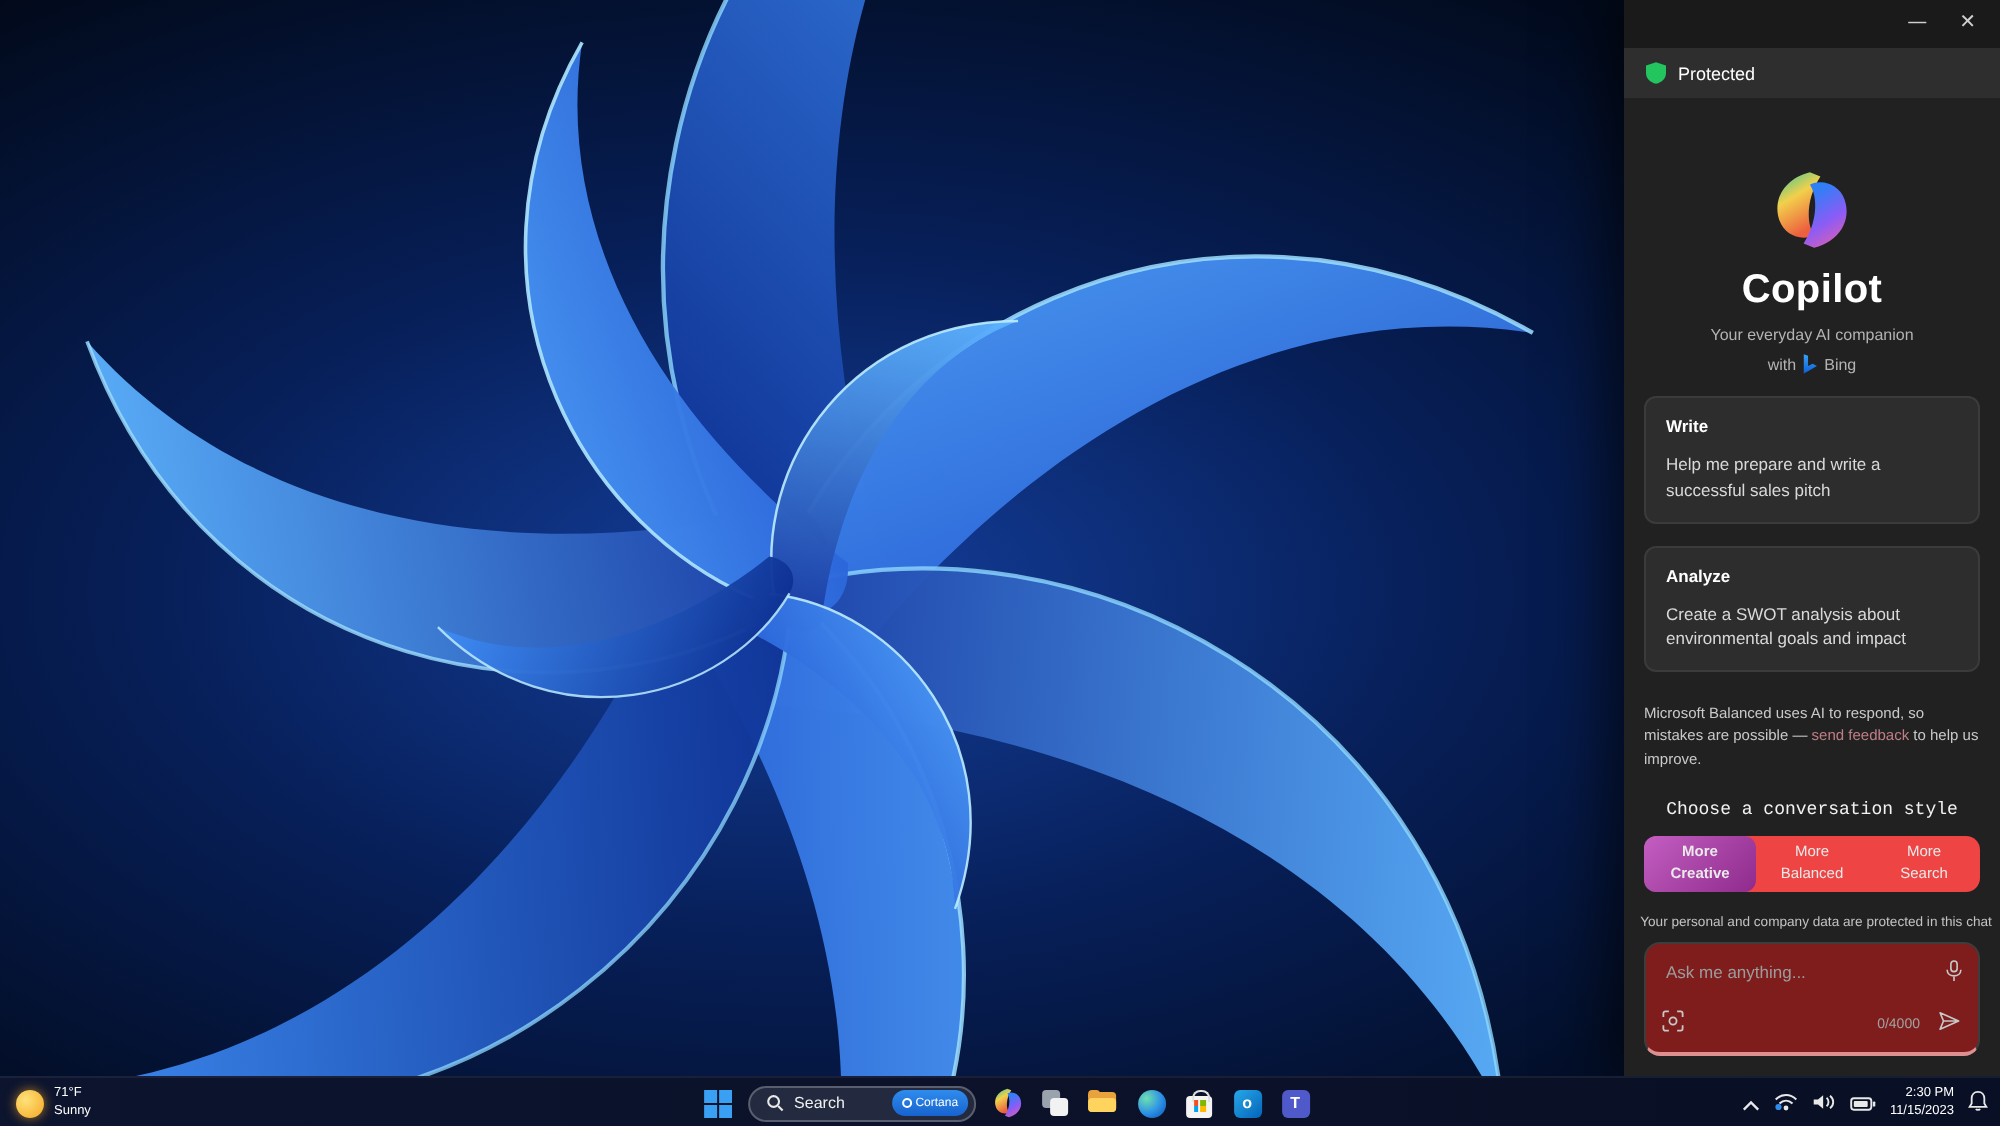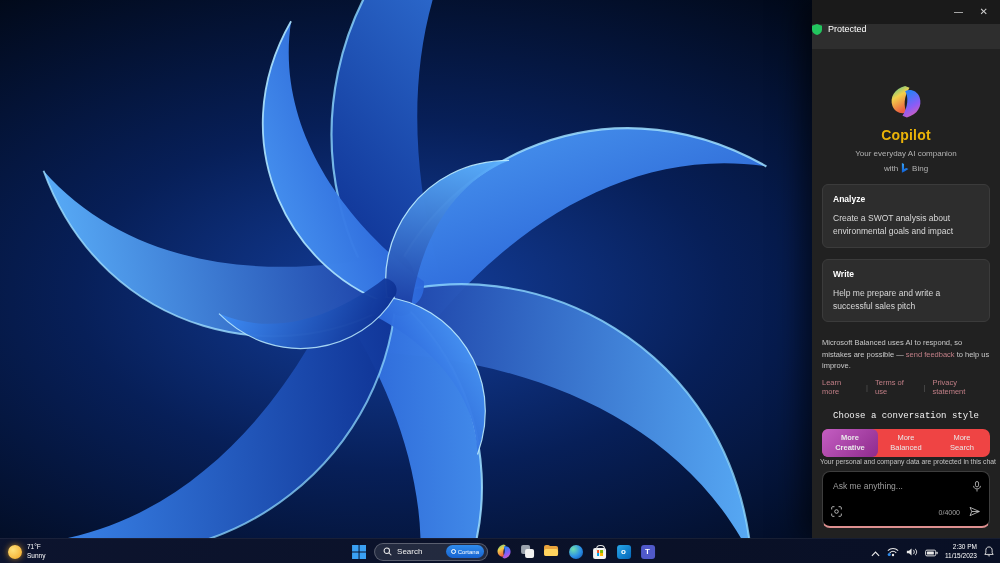--- a/index.html
+++ b/index.html
@@ -4,41 +4,41 @@
 <style>
   *{margin:0;padding:0;box-sizing:border-box;}
   html,body{width:1000px;height:563px;overflow:hidden;background:#000;}
   .screen{position:relative;width:1000px;height:563px;overflow:hidden;font-family:"Liberation Sans",sans-serif;}
   
   .wallpaper{position:absolute;left:0;top:0;width:1000px;height:538px;display:block;}
   
   .panel{position:absolute;right:0;top:0;width:188px;height:538px;background:#212121;display:flex;flex-direction:column;box-shadow:-10px 0 26px rgba(0,0,0,.55);}
   .titlebar{height:24px;background:#1a1a1a;display:flex;align-items:center;justify-content:flex-end;gap:16px;padding-right:12px;flex:0 0 auto;}
   .winbtn{color:#cfcfcf;font-size:10px;line-height:1;cursor:pointer;font-family:"DejaVu Sans",sans-serif;}
-  .protectedbar{height:25px;background:#2e2e2e;display:flex;align-items:flex-start;gap:6px;flex:0 0 auto;}
+  .protectedbar{height:25px;background:#2e2e2e;display:flex;align-items:center;gap:6px;padding-left:11px;flex:0 0 auto;}
   .protectedbar span{font-size:9px;color:#fff;}
   .panel-body{flex:1;display:flex;flex-direction:column;padding:0 10px;min-height:0;}
   .hero-logo{width:42px;height:40px;margin:36px auto 0;}
-  .hero-title{text-align:center;font-size:14px;font-weight:700;color:#eab308;margin-top:9px;letter-spacing:.2px;}
+  .hero-title{text-align:center;font-size:20px;font-weight:700;color:#ffffff;margin-top:9px;letter-spacing:.2px;}
   .hero-sub{text-align:center;font-size:8px;color:#b3b3b3;margin-top:6px;}
   .hero-bing{display:flex;align-items:center;justify-content:center;gap:3px;font-size:8px;color:#b3b3b3;margin-top:5px;}
   .card{background:#2d2d2d;border:1px solid #3b3b3b;border-radius:6px;padding:9px 10px;cursor:pointer;margin-top:11px;}
   .card:first-of-type{margin-top:19px;}
   .card-title{font-size:8.5px;font-weight:700;color:#fff;}
   .card-body{font-size:8.5px;color:#d9d9d9;margin-top:8px;line-height:1.5;}
   .disclaimer{margin-top:15px;font-size:7.5px;color:#c9c9c9;line-height:1.5;}
   .rose{color:#c07e86;cursor:pointer;text-decoration:none;}
   .links-row{margin-top:7px;display:flex;align-items:center;font-size:7.5px;}
   .links-row .sep{color:#5a5a5a;margin:0 7px;}
   .choose-label{margin-top:15px;text-align:center;font-size:9px;color:#f2f2f2;font-family:Liberation Mono, monospace;}
   .style-row{margin-top:8px;display:flex;background:#ef4444;border-radius:7px;height:28px;flex:0 0 auto;}
   .style-opt{flex:1;display:flex;flex-direction:column;align-items:center;justify-content:center;font-size:7.5px;color:#e9e9e9;line-height:1.4;cursor:pointer;border-radius:6px;}
   .style-opt.selected{background:linear-gradient(135deg,#c45ec2,#8f2b8d);font-weight:700;}
   .privacy-note{margin-top:auto;display:flex;align-items:center;justify-content:center;gap:4px;font-size:6.8px;color:#c2c2c2;white-space:nowrap;}
-  .composer{margin:6px 0 10px;background:#000000;border:1px solid #3d3d3d;border-bottom:2px solid #de9090;border-radius:8px;height:57px;position:relative;flex:0 0 auto;}
+  .composer{margin:6px 0 10px;background:#7f1d1d;border:1px solid #3d3d3d;border-bottom:2px solid #de9090;border-radius:8px;height:57px;position:relative;flex:0 0 auto;}
   .composer input{background:transparent;border:none;outline:none;color:#ddd;font-size:8.5px;width:calc(100% - 28px);padding:9px 0 0 10px;font-family:"Liberation Sans",sans-serif;}
   .composer input::placeholder{color:#9c9c9c;}
   .mic-btn{position:absolute;right:7px;top:7px;cursor:pointer;}
   .composer-bottom{position:absolute;left:8px;right:8px;bottom:5px;display:flex;align-items:center;justify-content:space-between;}
   .composer-right{display:flex;align-items:center;gap:8px;}
   .counter{font-size:7px;color:#a2a2a2;}
   
   .taskbar{position:absolute;left:0;top:538px;width:1000px;height:25px;background:linear-gradient(90deg,rgba(13,21,48,.96),rgba(9,16,38,.97));border-top:1px solid rgba(255,255,255,.06);}
   .weather{position:absolute;left:8px;top:0;height:25px;display:flex;align-items:center;gap:5px;cursor:pointer;}
   .sun{width:14px;height:14px;border-radius:50%;background:radial-gradient(circle at 35% 35%,#ffe27a,#f5a623);box-shadow:0 0 6px rgba(245,166,35,.7);}
@@ -172,37 +172,30 @@
       <div class="hero-sub">Your everyday AI companion</div>
       <div class="hero-bing">
         <span>with</span>
         <svg width="8" height="10" viewBox="0 0 9 11">
           <path d="M1 0 L3.4 0.9 V6.6 L6 5.4 L8.4 6.6 L3.4 9.6 L1 10.8 Z" fill="url(#bingG)"></path>
         </svg>
         <span>Bing</span>
       </div>
 
       <div class="card">
+        <div class="card-title">Write</div>
+        <div class="card-body">Help me prepare and write a successful sales pitch</div>
+      </div>
+      <div class="card">
         <div class="card-title">Analyze</div>
         <div class="card-body">Create a SWOT analysis about environmental goals and impact</div>
       </div>
-      <div class="card">
-        <div class="card-title">Write</div>
-        <div class="card-body">Help me prepare and write a successful sales pitch</div>
-      </div>
 
       <div class="disclaimer">
         <span>Microsoft Balanced uses AI to respond, so mistakes are possible — </span><a class="rose">send feedback</a><span> to help us improve.</span>
-      </div>
-      <div class="links-row">
-        <a class="rose">Learn more</a>
-        <span class="sep">|</span>
-        <a class="rose">Terms of use</a>
-        <span class="sep">|</span>
-        <a class="rose">Privacy statement</a>
       </div>
 
       <div class="choose-label">Choose a conversation style</div>
       <div class="style-row">
         <div class="style-opt selected">
           <span>More</span>
           <span>Creative</span>
         </div>
         <div class="style-opt">
           <span>More</span>

